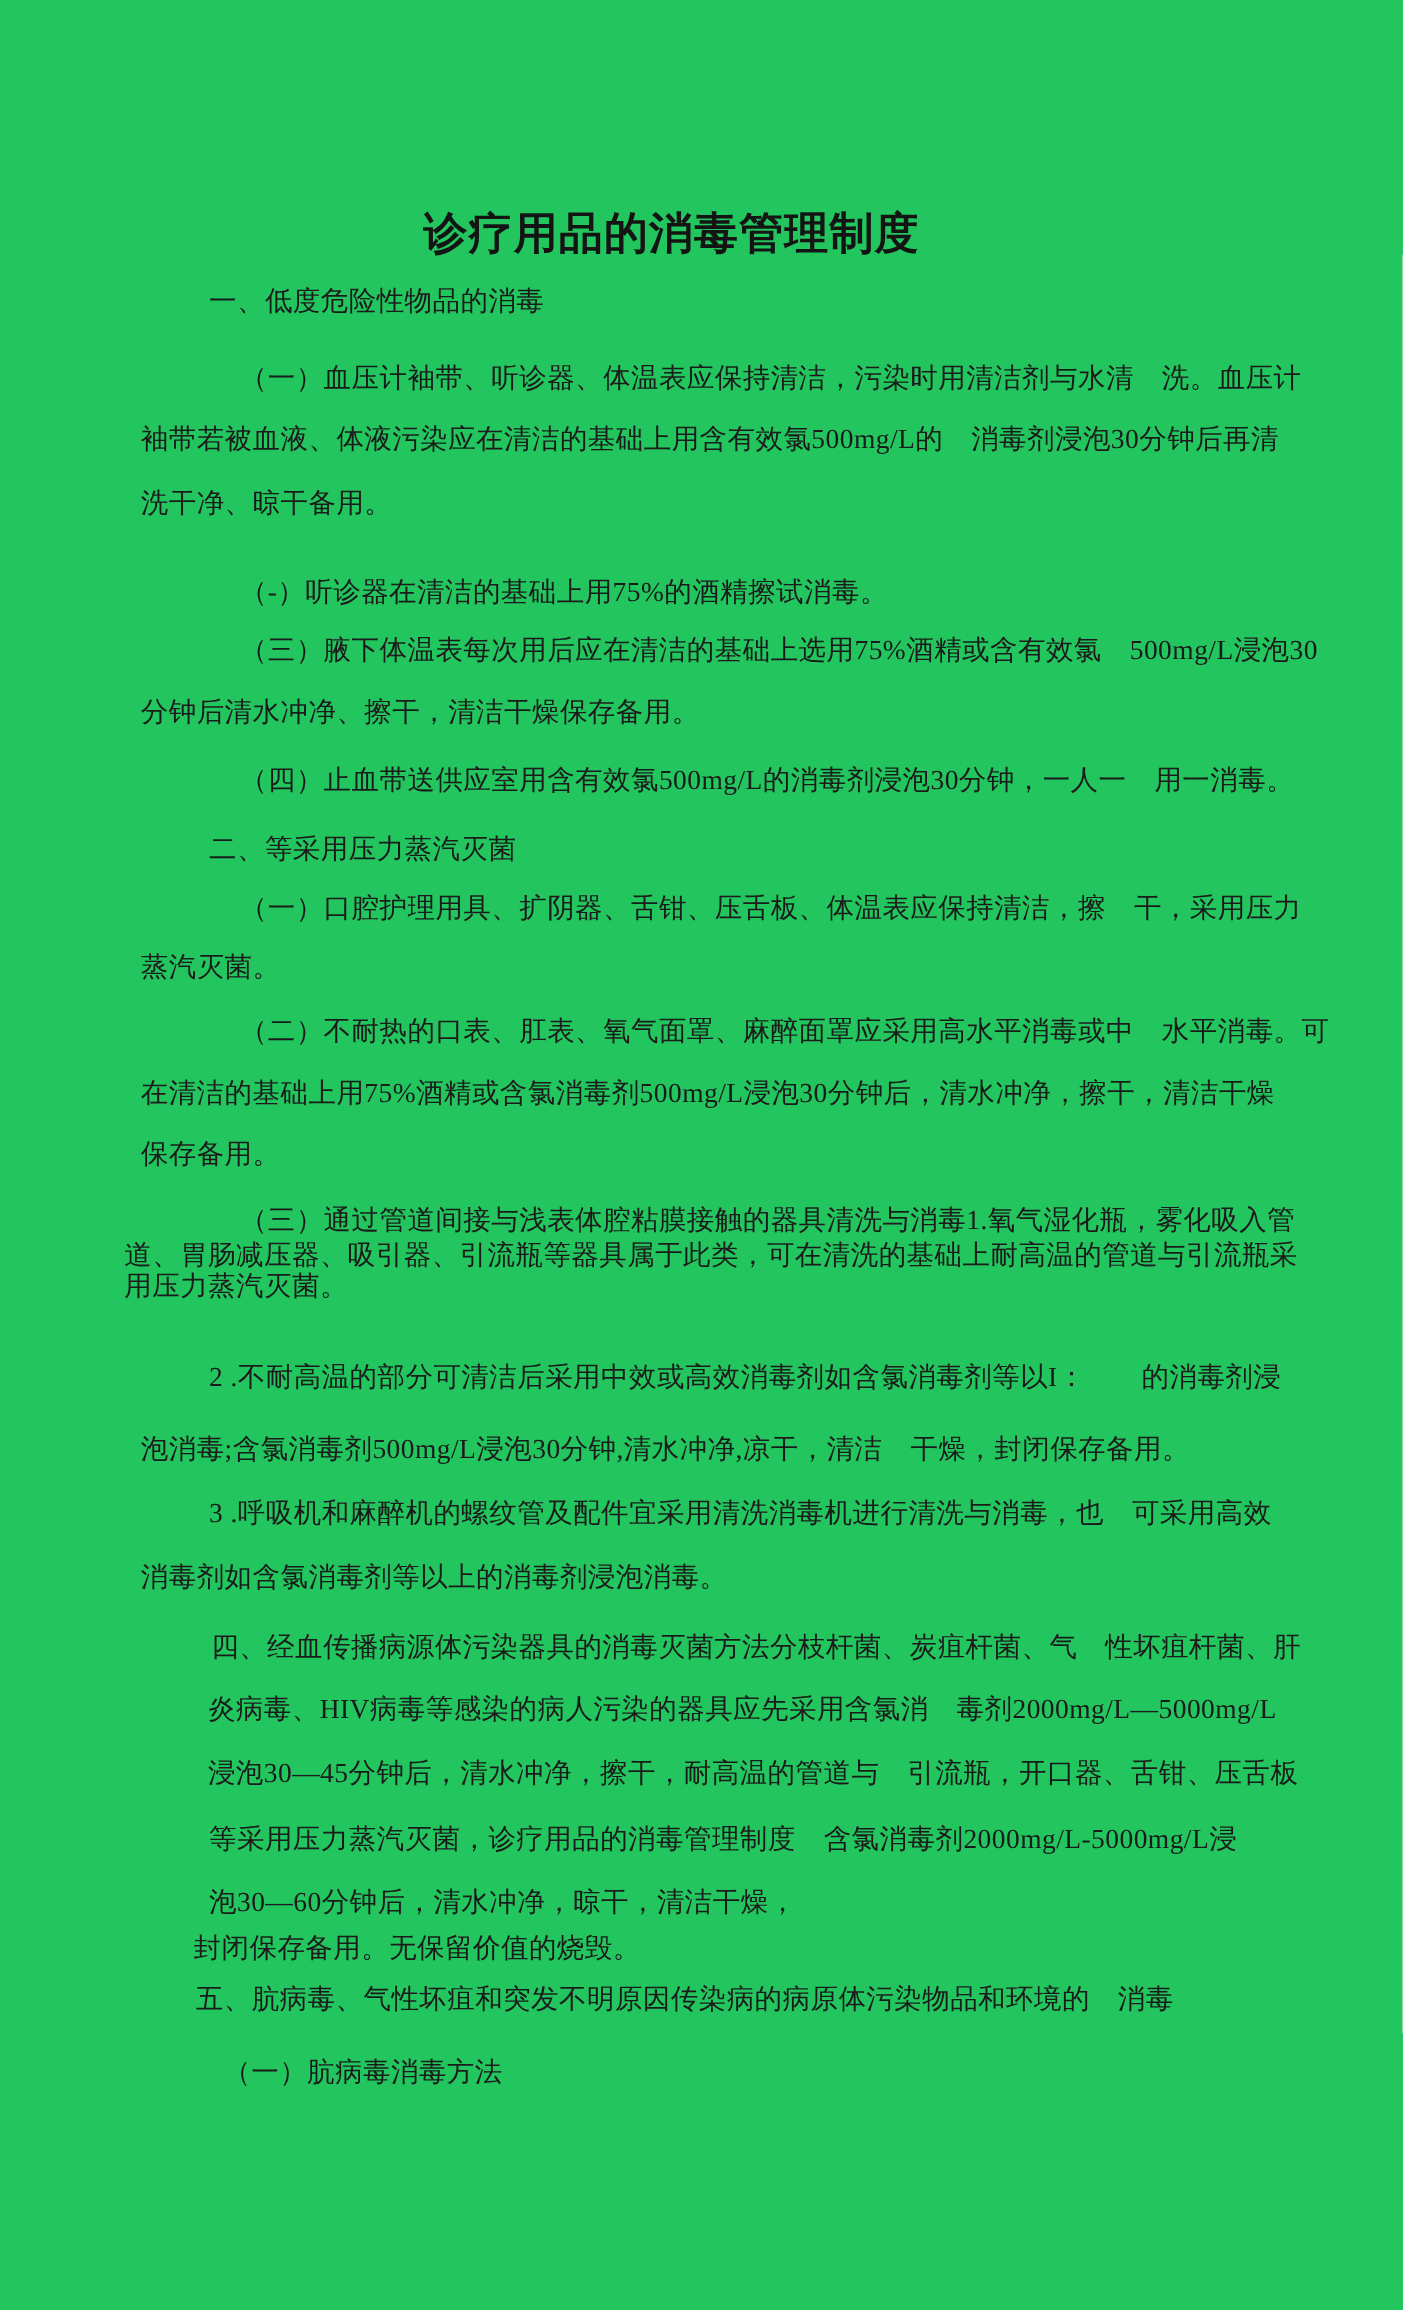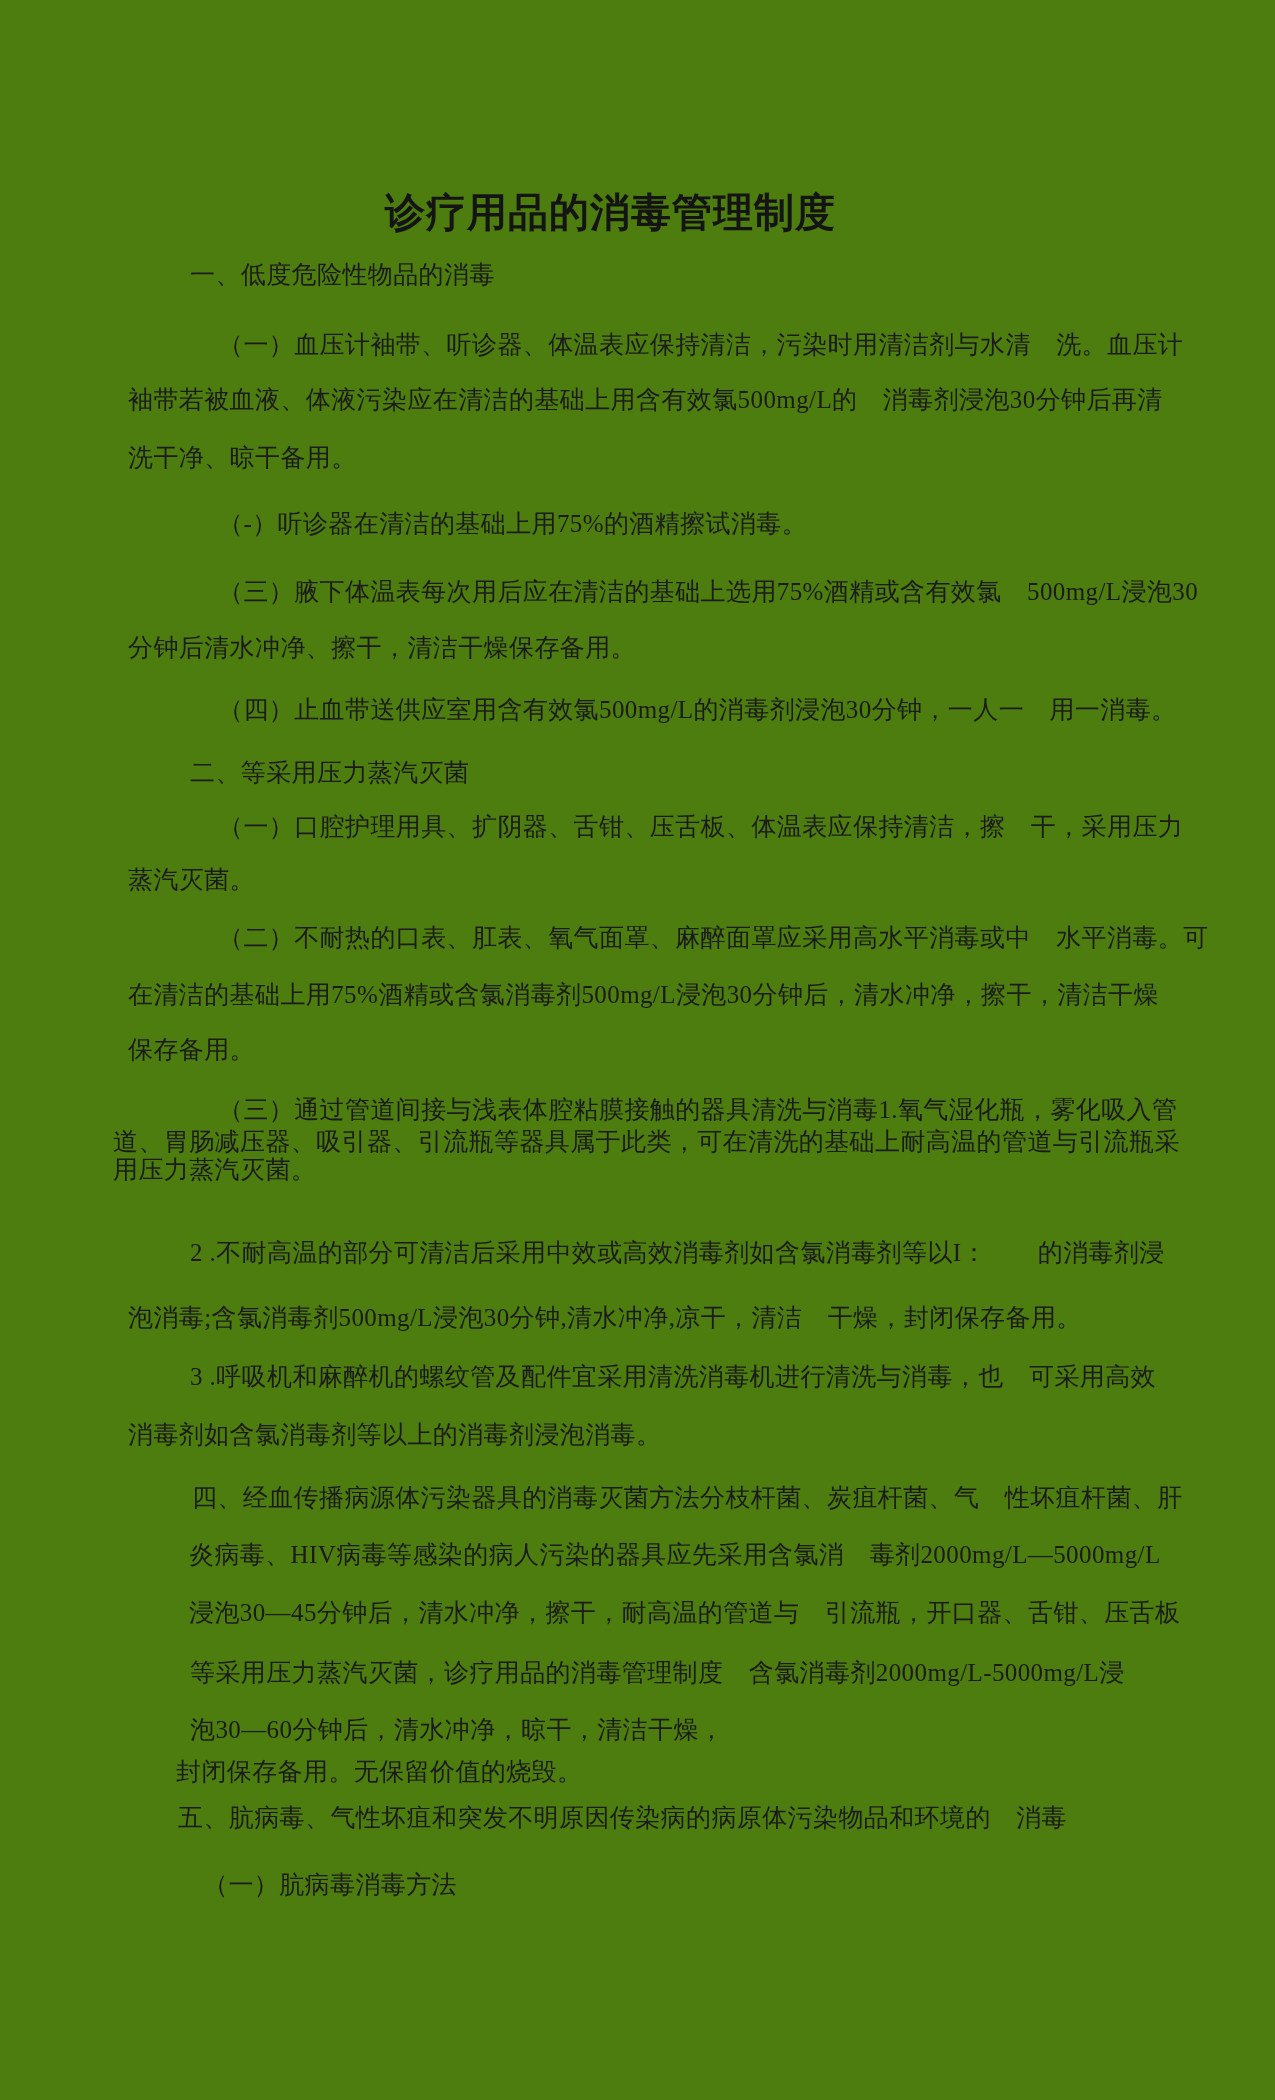--- a/index.html
+++ b/index.html
@@ -4,21 +4,21 @@
 <style>
   html, body {
     margin: 0;
     padding: 0;
     background: #e8e8e8;
   }
   .page {
     position: relative;
     width: 1275px;
     height: 2100px;
-    background: #4d7c0f;
+    background: #22c55e;
     overflow: hidden;
     font-family: "Liberation Serif", "DejaVu Serif", serif;
     color: #1b1b1b;
   }
   .doc-title {
     position: absolute;
     top: 190px;
     left: 385px;
     margin: 0;
     font-family: "DejaVu Sans", "Liberation Sans", sans-serif;
@@ -41,21 +41,21 @@
 </head>
 <body>
 
 <div class="page">
   <h1 class="doc-title">诊疗用品的消毒管理制度</h1>
 
   <div class="line" style="top:260px;  left:190px;">一、低度危险性物品的消毒</div>
   <div class="line" style="top:330px;  left:218px;">（一）血压计袖带、听诊器、体温表应保持清洁，污染时用清洁剂与水清　洗。血压计</div>
   <div class="line" style="top:385px;  left:128px;">袖带若被血液、体液污染应在清洁的基础上用含有效氯500mg/L的　消毒剂浸泡30分钟后再清</div>
   <div class="line" style="top:443px;  left:128px;">洗干净、晾干备用。</div>
-  <div class="line" style="top:509px;  left:218px;text-align:right;">（-）听诊器在清洁的基础上用75%的酒精擦试消毒。</div>
+  <div class="line" style="top:524px;  left:218px;text-align:right;">（-）听诊器在清洁的基础上用75%的酒精擦试消毒。</div>
   <div class="line" style="top:577px;  left:218px;">（三）腋下体温表每次用后应在清洁的基础上选用75%酒精或含有效氯　500mg/L浸泡30</div>
   <div class="line" style="top:633px;  left:128px;">分钟后清水冲净、擦干，清洁干燥保存备用。</div>
   <div class="line" style="top:695px;  left:218px;text-align:center;">（四）止血带送供应室用含有效氯500mg/L的消毒剂浸泡30分钟，一人一　用一消毒。</div>
   <div class="line" style="top:758px;  left:190px;">二、等采用压力蒸汽灭菌</div>
   <div class="line" style="top:812px;  left:218px;">（一）口腔护理用具、扩阴器、舌钳、压舌板、体温表应保持清洁，擦　干，采用压力</div>
   <div class="line" style="top:865px;  left:128px;">蒸汽灭菌。</div>
   <div class="line" style="top:923px;  left:218px;">（二）不耐热的口表、肛表、氧气面罩、麻醉面罩应采用高水平消毒或中　水平消毒。可</div>
   <div class="line" style="top:980px;  left:128px;">在清洁的基础上用75%酒精或含氯消毒剂500mg/L浸泡30分钟后，清水冲净，擦干，清洁干燥</div>
   <div class="line" style="top:1035px; left:128px;">保存备用。</div>
   <div class="line" style="top:1095px; left:218px;">（三）通过管道间接与浅表体腔粘膜接触的器具清洗与消毒1.氧气湿化瓶，雾化吸入管</div>

